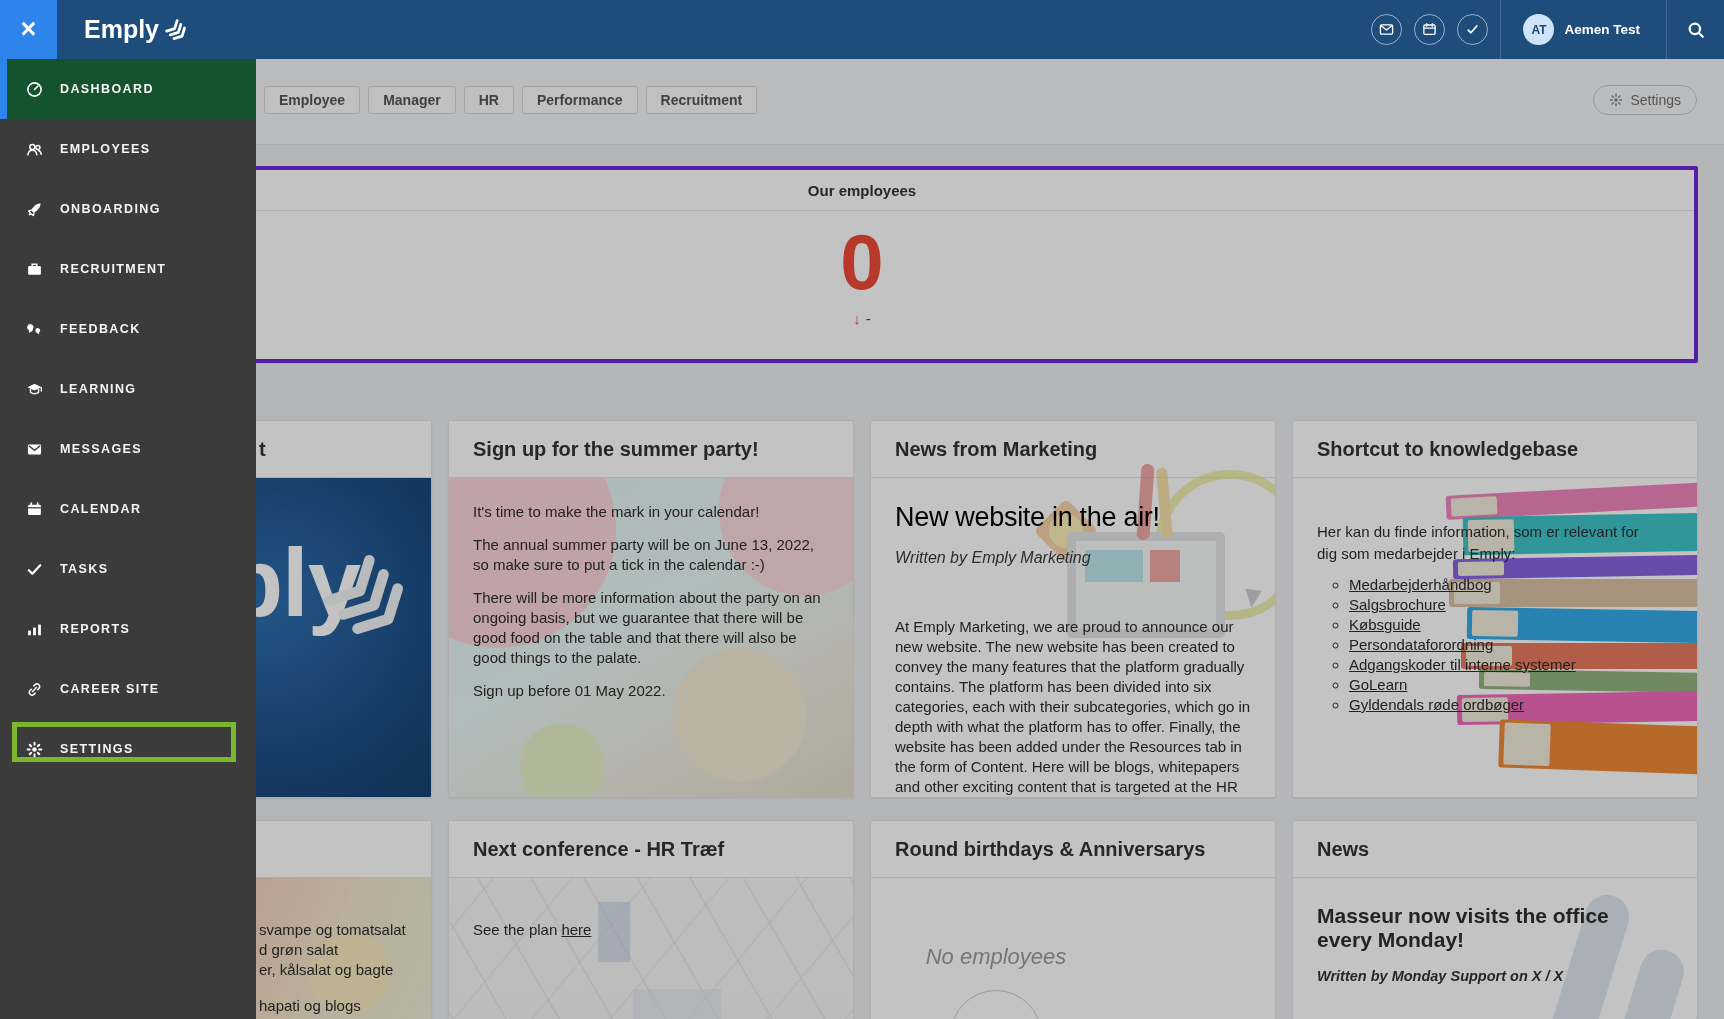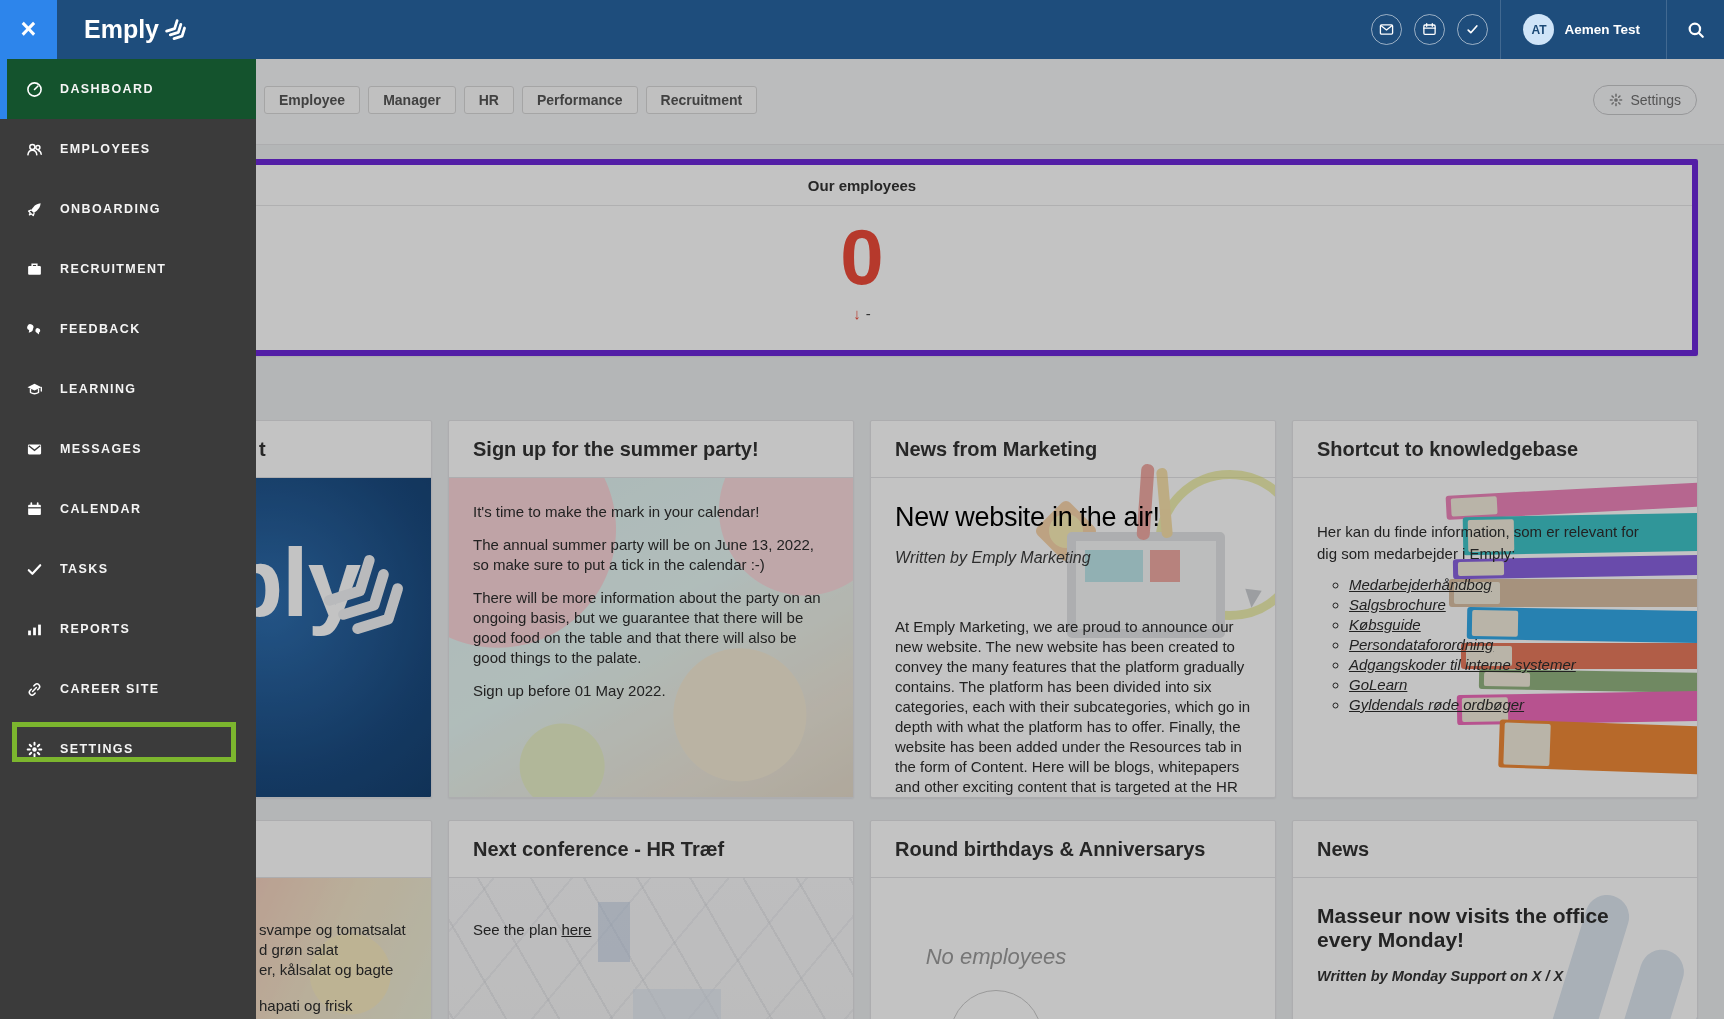--- a/index.html
+++ b/index.html
@@ -30,21 +30,21 @@
   
   .dim { position:absolute; left:256px; top:59px; width:1468px; height:960px; background:rgba(0,0,0,.235); z-index:20; pointer-events:none; }
 
   
   .content { position:absolute; left:0; top:59px; width:1724px; height:960px; z-index:1; }
   .tabs-strip { position:absolute; left:0; top:0; width:1724px; height:86px; background:#f5f6f8; border-bottom:1px solid #e2e3e5; }
   .tabs { position:absolute; left:264px; top:27px; display:flex; gap:8px; }
   .tab { height:28px; padding:0 14px; display:flex; align-items:center; background:#fbfbfb; border:1px solid #d8d8d8; border-radius:3px; font-size:14px; font-weight:bold; color:#555; cursor:pointer; }
   .settings-pill { position:absolute; right:27px; top:26px; height:30px; padding:0 15px; border:1px solid #c6c7c9; border-radius:15px; display:flex; align-items:center; gap:7px; color:#6f6f6f; font-size:14px; background:transparent; cursor:pointer; }
 
-  .emp-card { position:absolute; left:26px; top:100px; width:1672px; height:197px; background:#fff; border:6px solid #6d28d9; border-radius:2px; box-shadow:0 1px 2px rgba(0,0,0,.06); }
+  .emp-card { position:absolute; left:26px; top:107px; width:1672px; height:197px; background:#fff; border:4px solid #6d28d9; border-radius:2px; box-shadow:0 1px 2px rgba(0,0,0,.06); }
   .emp-head { height:41px; border-bottom:1px solid #e6e6e8; display:flex; align-items:center; justify-content:center; font-size:15px; font-weight:bold; color:#333; }
   .emp-count { text-align:center; font-size:78px; font-weight:bold; color:#ef4b3a; line-height:1; margin-top:12px; }
   .emp-trend { text-align:center; font-size:15px; margin-top:9px; color:#ef4b3a; font-weight:bold; }
   .emp-trend .dash { color:#444; font-weight:normal; margin-left:5px; }
 
   .card { position:absolute; width:406px; height:378px; background:#fff; border:1px solid #e2e3e5; border-radius:2px; overflow:hidden; box-shadow:0 1px 2px rgba(0,0,0,.06); }
   .card-head { position:relative; height:57px; border-bottom:1px solid #e3e3e5; display:flex; align-items:center; padding:0 24px; font-size:20px; font-weight:bold; color:#333; }
   .card-body { position:relative; width:100%; height:320px; }
   .img { position:absolute; inset:0; }
   .img::after { content:""; position:absolute; inset:0; }
@@ -81,21 +81,21 @@
   .mkt-text h2 { font-size:27px; font-weight:normal; color:#000000; margin:0 0 16px 0; letter-spacing:-.3px; }
   .byline { font-style:italic; font-size:16px; color:#3c3c3c; }
   .mkt-text .byline { margin-bottom:50px; }
   .mkt-text p { font-size:15px; line-height:20px; }
 
   
   .books { position:absolute; inset:0; }
   .book { position:absolute; border-radius:3px; }
   .book .pg { position:absolute; left:5px; top:3px; bottom:3px; width:46px; background:#f2ecdc; border-radius:2px; }
   .kb-text { position:absolute; inset:0; z-index:1; padding:43px 0 0 24px; font-size:15px; line-height:22px; color:#2d2d2d; }
-  .kb-text ul { margin:12px 0 0 0; padding-left:32px; list-style:circle;font-style:italic; }
+  .kb-text ul { margin:12px 0 0 0; padding-left:32px; list-style:circle; }
   .kb-text li { margin-bottom:5px; line-height:15px; }
   .kb-text a { color:#2d2d2d; text-decoration:underline; cursor:pointer; }
 
   
   .food-img { background:
     radial-gradient(circle at 80% 30%, #f2d98e 0 40px, rgba(242,217,142,0) 41px),
     radial-gradient(circle at 55% 72%, #f0e2a0 0 34px, rgba(240,226,160,0) 35px),
     radial-gradient(ellipse at 8% 96%, #5a4a38 0 92px, rgba(90,74,56,0) 93px),
     linear-gradient(115deg, #f0b08a 0%, #eba083 35%, #e8cf9e 60%, #dde0b8 85%, #d4dcc0 100%); }
   .food-img::after { background:rgba(255,255,255,.45); }
@@ -260,21 +260,21 @@
   </section>
 
   <section class="card" style="left:26px; top:761px;">
     <header class="card-head"></header>
     <div class="card-body">
       <div class="img food-img"></div>
       <div class="food-text">
         <div>svampe og tomatsalat</div>
         <div>d grøn salat</div>
         <div>er, kålsalat og bagte</div>
-        <div class="gap">hapati og frisk</div>
+        <div class="gap">hapati og blogs</div>
       </div>
     </div>
   </section>
 
   <section class="card" style="left:448px; top:761px;">
     <header class="card-head">
         <span>Next conference - HR Træf</span>
       </header>
     <div class="card-body">
       <div class="img conf-img">

